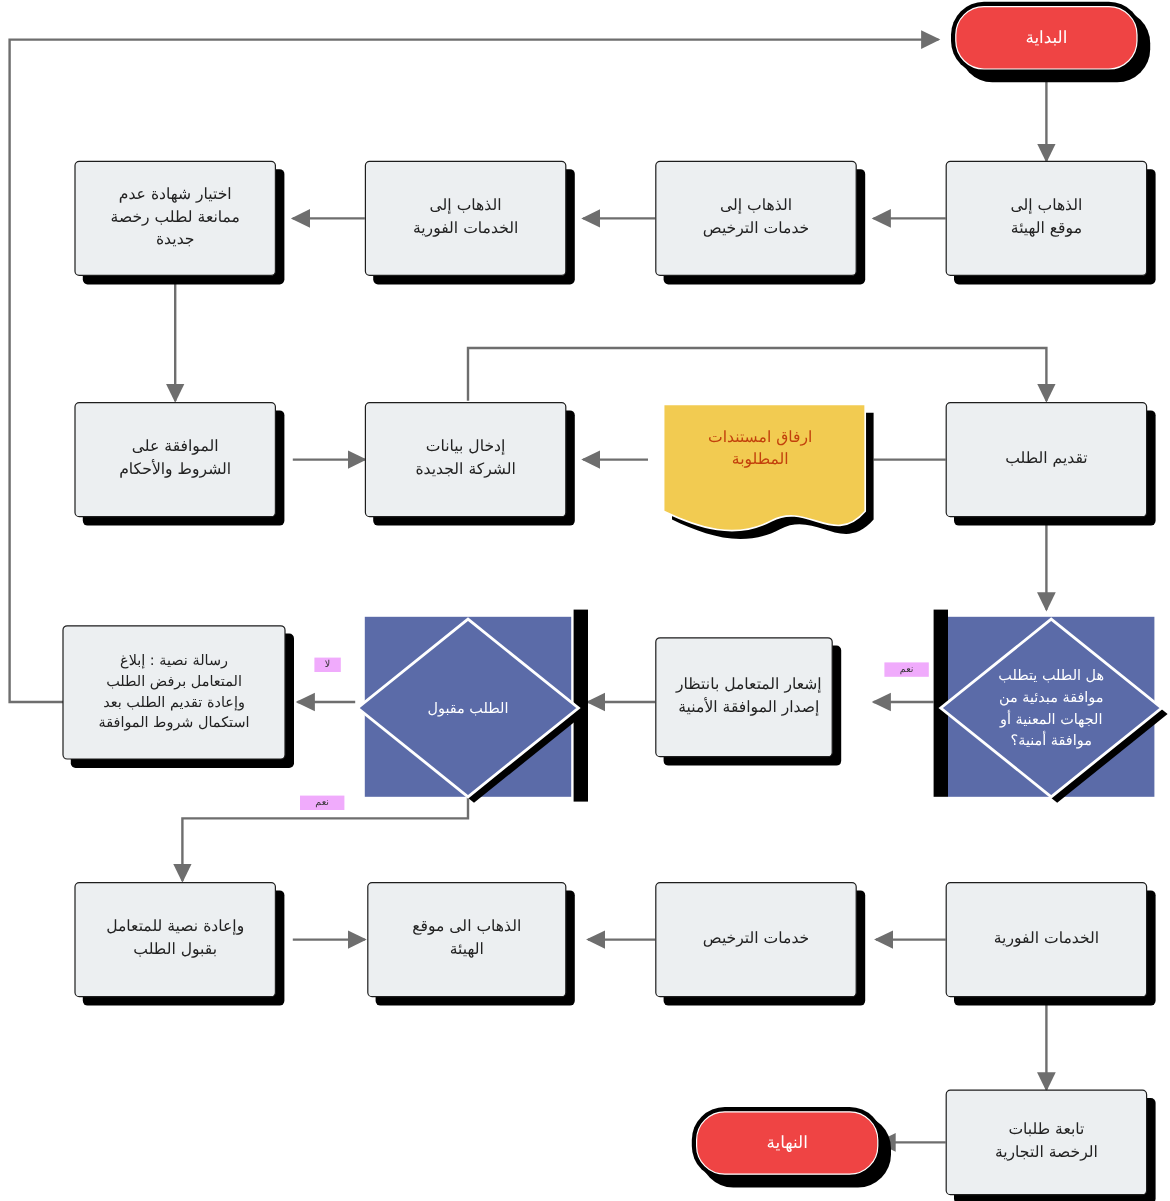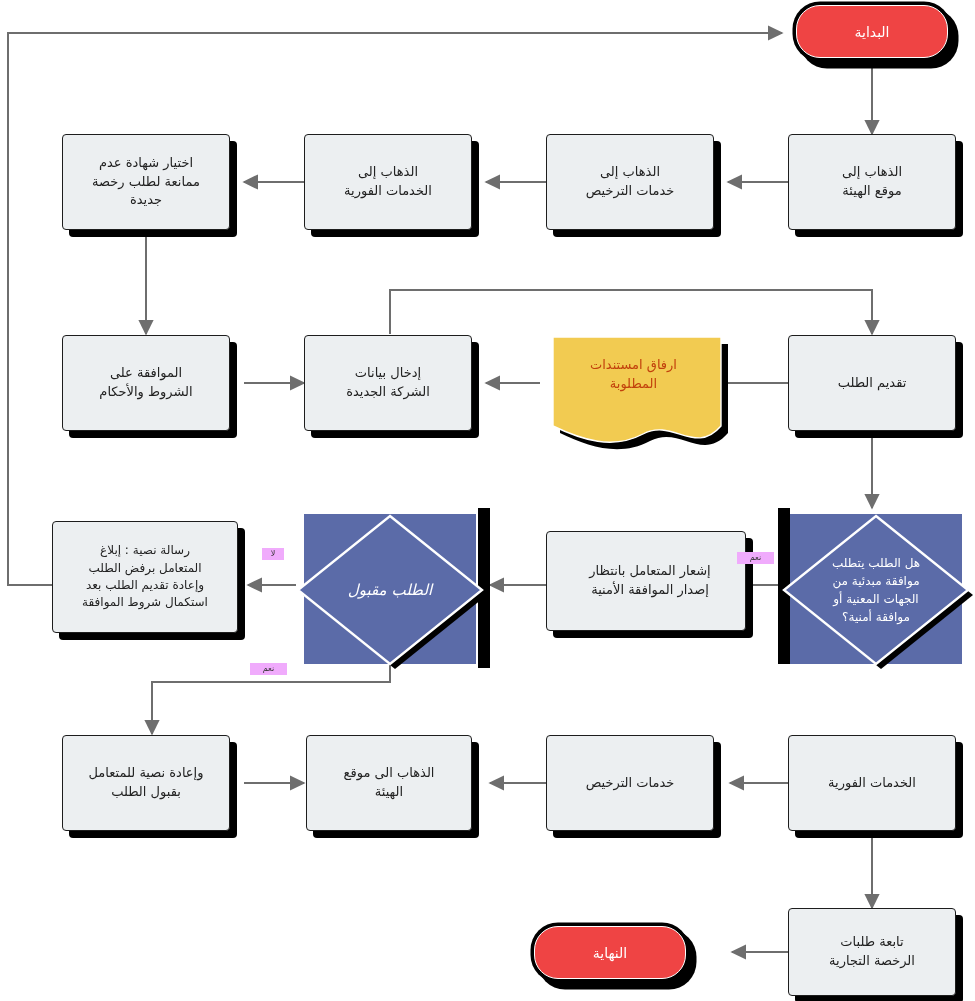--- a/index.html
+++ b/index.html
@@ -181,24 +181,24 @@
 موافقة أمنية؟</div>
   </div>
 
   <div class="decwrap" style="left:290px;top:508px;width:200px;height:164px;">
     <div class="decplate" style="left:14px;top:6px;width:172px;height:150px;"></div>
     <div class="decshadow" style="left:188px;top:0px;width:12px;height:160px;"></div>
     <svg class="dia" width="200" height="164" viewBox="0 0 200 164">
       <path d="M100,8 L192,82 L100,156 L8,82 Z" fill="#000000" transform="translate(5,5)"></path>
       <path d="M100,8 L192,82 L100,156 L8,82 Z" fill="#5b6ba8" stroke="#ffffff" stroke-width="2.4"></path>
     </svg>
-    <div class="declabel" style="left:30px;top:52px;width:140px;height:60px;font-size:15px;font-style:italic;">الطلب مقبول</div>
-  </div>
-
-  <div class="node proc" style="left:546px;top:531px;width:200px;height:100px;padding-left:16px;">
+    <div class="declabel" style="left:30px;top:52px;width:140px;height:60px;font-size:12px;">الطلب مقبول</div>
+  </div>
+
+  <div class="node proc" style="left:546px;top:531px;width:148px;height:100px;padding-left:16px;">
     <span class="txt">إشعار المتعامل بانتظار
 إصدار الموافقة الأمنية</span>
   </div>
 
   <div class="node proc" style="left:52px;top:521px;width:186px;height:112px;font-size:12px;">
     <span class="txt">رسالة نصية : إبلاغ
 المتعامل برفض الطلب
 وإعادة تقديم الطلب بعد
 استكمال شروط الموافقة</span>
   </div>
@@ -223,17 +223,17 @@
 
   <div class="node proc" style="left:788px;top:735px;width:168px;height:96px;">
     <span class="txt">الخدمات الفورية</span>
   </div>
 
   <div class="node proc" style="left:788px;top:908px;width:168px;height:88px;">
     <span class="txt">تابعة طلبات
 الرخصة التجارية</span>
   </div>
 
-  <div class="node term" style="left:534px;top:926px;width:152px;height:53px;text-align:right;">
+  <div class="node term" style="left:580px;top:926px;width:152px;height:53px;text-align:right;">
     <span class="txt">النهاية</span>
   </div>
 
 </div>
 
 </body></html>

